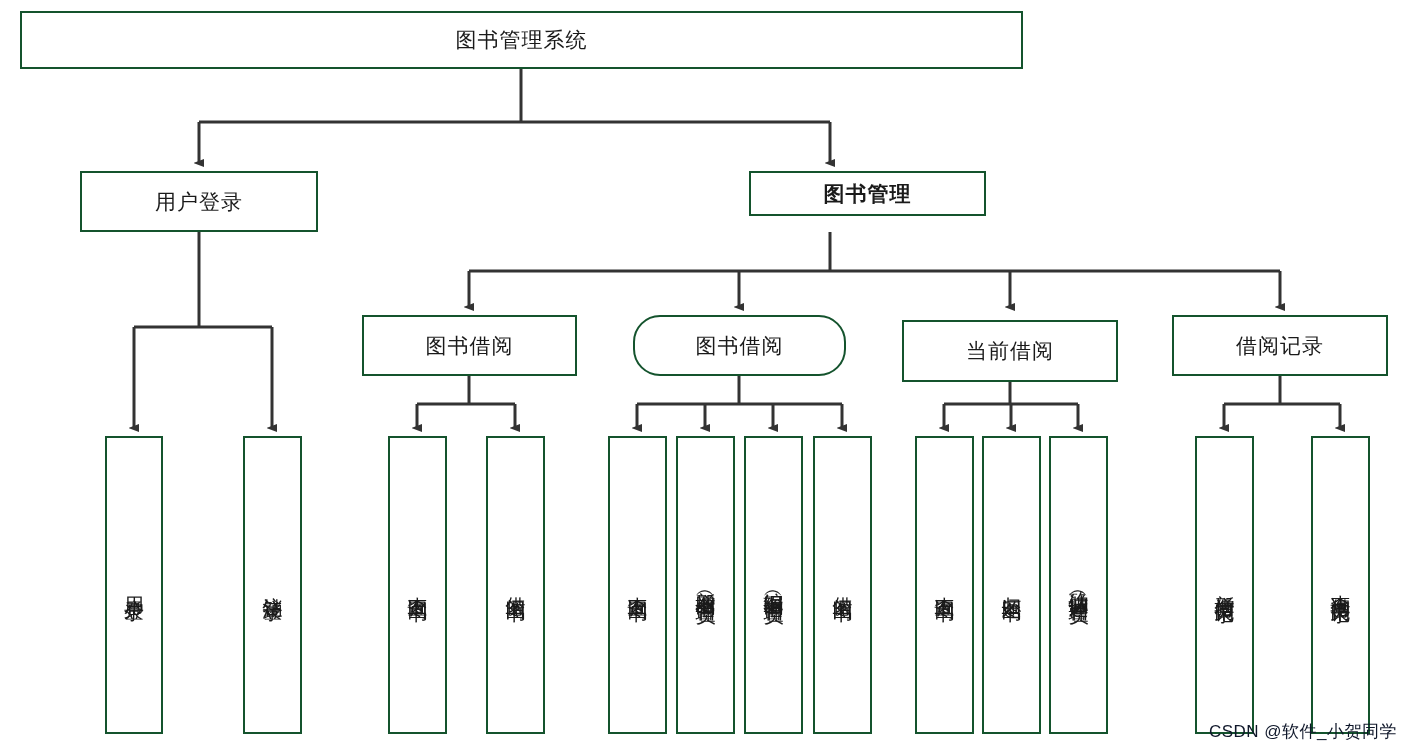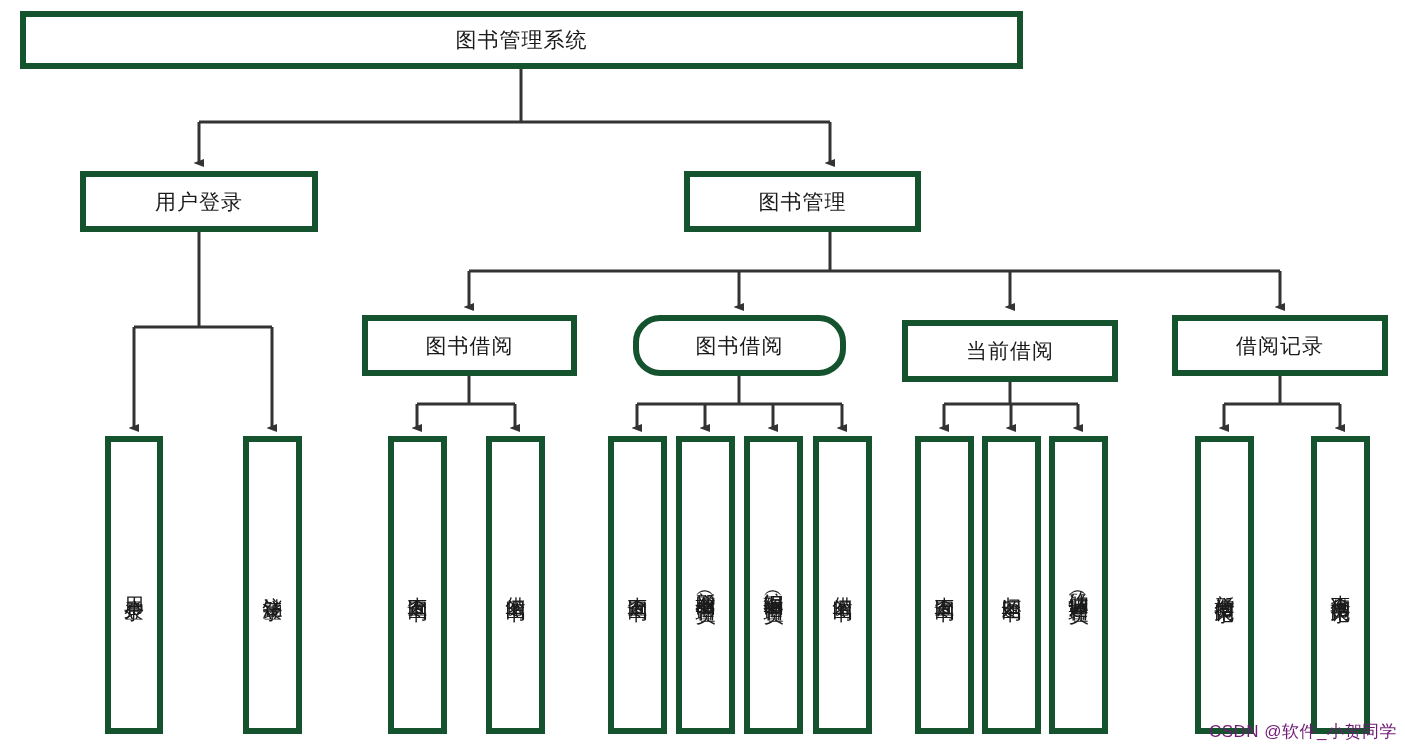--- a/index.html
+++ b/index.html
@@ -21,21 +21,21 @@
   #edges {
     position: absolute;
     left: 0;
     top: 0;
     width: 1405px;
     height: 747px;
   }
   .node {
     position: absolute;
     box-sizing: border-box;
-    border: 6px solid #14532d;
+    border: 2px solid #14532d;
     background: #ffffff;
     display: flex;
     align-items: center;
     justify-content: center;
     color: #1a1a1a;
   }
   .node.h {
     font-size: 21px;
     line-height: 1.2;
     letter-spacing: 1px;
@@ -54,21 +54,21 @@
     writing-mode: vertical-rl;
     text-orientation: upright;
     display: block;
     max-height: 100%;
   }
   #watermark {
     position: absolute;
     right: 8px;
     bottom: 4px;
     font-size: 17px;
-    color: #701a75;
+    color: #0f172a;
     white-space: nowrap;
     letter-spacing: 0.5px;
   }
 </style>
 </head>
 <body>
 
 <div id="canvas">
 
   <svg id="edges" viewBox="0 0 1405 747" width="1405" height="747" xmlns="http://www.w3.org/2000/svg">
@@ -136,21 +136,21 @@
     </g>
   </svg>
 
   <div class="node h" style="left:20px; top:11px; width:1003px; height:58px;">
     <span>图书管理系统</span>
   </div>
 
   <div class="node h" style="left:80px; top:171px; width:238px; height:61px;">
     <span>用户登录</span>
   </div>
-  <div class="node h" style="left:684px; top:171px; width:237px; height:61px;">
+  <div class="node h" style="left:749px; top:171px; width:237px; height:45px;font-weight:bold;">
     <span>图书管理</span>
   </div>
 
   <div class="node h" style="left:362px; top:315px; width:215px; height:61px;">
     <span>图书借阅</span>
   </div>
   <div class="node h" style="left:633px; top:315px; width:213px; height:61px;border-radius:27px;">
     <span>图书借阅</span>
   </div>
   <div class="node h" style="left:902px; top:320px; width:216px; height:62px;">

